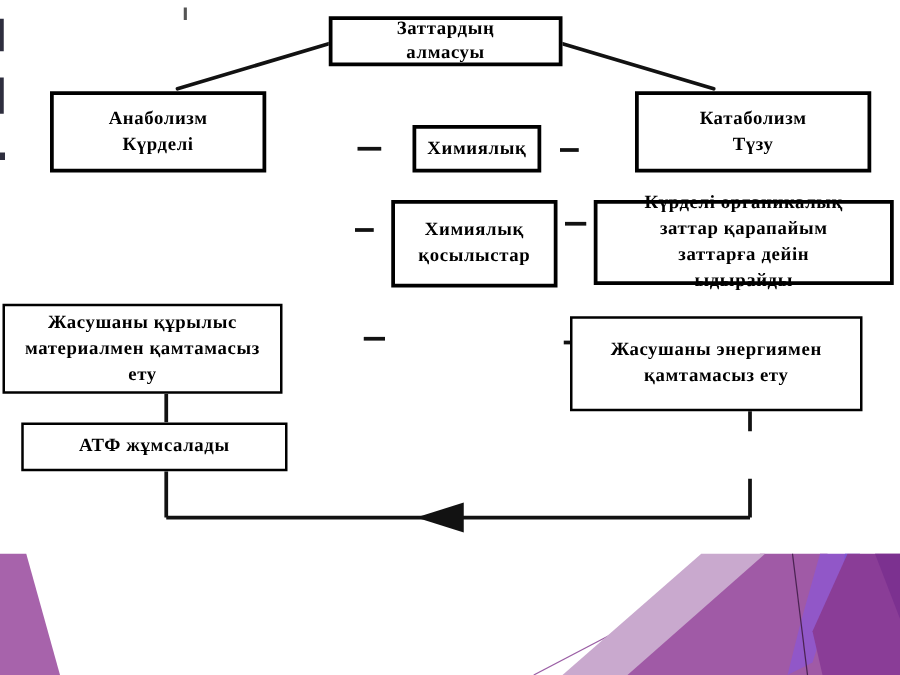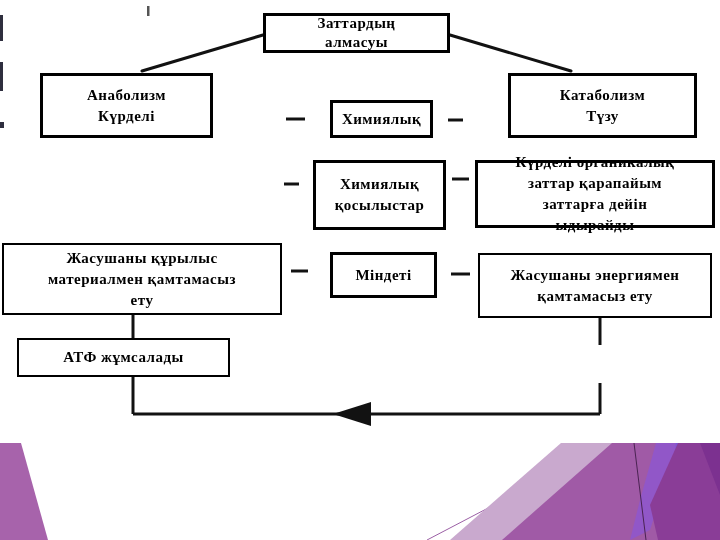--- a/index.html
+++ b/index.html
@@ -89,25 +89,24 @@
 
 
   <div class="node" style="left:313px;top:160px;width:133px;height:70px">Химиялық
 қосылыстар</div>
 
   <div class="node" style="left:475px;top:160px;width:240px;height:68px">Күрделі органикалық
 заттар қарапайым
 заттарға дейін
 ыдырайды</div>
 
-  <div class="node b2" style="left:2px;top:243px;width:280px;height:72px">Жасушаны құрылыс
+  <div class="node b2" style="left:2px;top:243px;width:224px;height:72px">Жасушаны құрылыс
 материалмен қамтамасыз
 ету</div>
 
-  <div class="node" style="left:330px;top:252px;width:107px;height:46px">Міндеті</div>
 
-  <div class="node b2" style="left:478px;top:253px;width:234px;height:65px">Жасушаны энергиямен
+  <div class="node b2" style="left:456px;top:253px;width:234px;height:76px">Жасушаны энергиямен
 қамтамасыз ету</div>
 
   <div class="node b2" style="left:17px;top:338px;width:213px;height:39px">АТФ жұмсалады</div>
 
 
 </div>
 
 </body></html>

